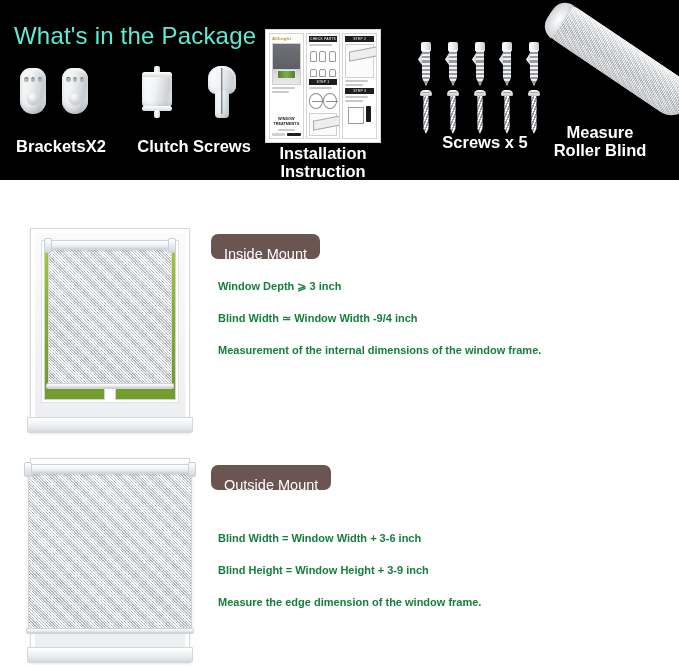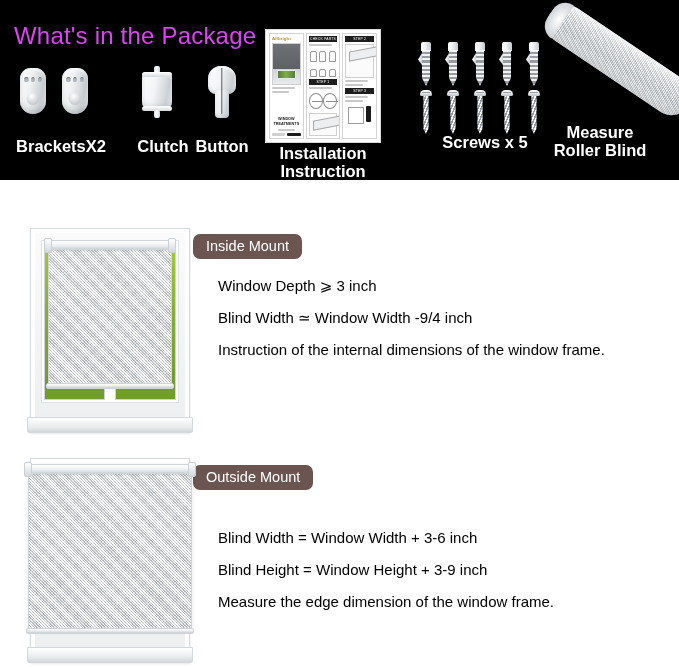--- a/index.html
+++ b/index.html
@@ -12,21 +12,21 @@
   #page { position:relative; width:679px; height:667px; background:#ffffff; }
 
   
   .banner {
     position:absolute; left:0; top:0; width:679px; height:180px;
     background:#000000; overflow:hidden;
   }
   .banner-title {
     position:absolute; left:14px; top:22px;
     font-size:24px; font-weight:400; letter-spacing:.2px;
-    color:#d946ef; white-space:nowrap;
+    color:#5eead4; white-space:nowrap;
   }
   .pkg-label {
     position:absolute; text-align:center; color:#ffffff;
     font-size:16.5px; font-weight:700; line-height:1.08;
     white-space:nowrap;
   }
 
   
   .bracket {
     position:absolute; width:26px; height:46px;
@@ -215,30 +215,30 @@
     background:radial-gradient(ellipse at 70% 50%,#ffffff,#cbd0d4 75%,#b3b9bf);
   }
 
   
   .how-title {
     position:absolute; left:0; top:190px; width:679px; text-align:center;
     font-size:26px; font-weight:600; color:#5a4540; letter-spacing:.3px;
   }
 
   .mount-badge {
-    position:absolute; height:25px; padding:0 13px;
+    position:absolute; height:25px; padding:8px 13px;
     background:#6b5550; color:#ffffff;
     border-radius:7px;
-    font-size:14.5px; line-height:25px; white-space:nowrap;
+    font-size:14.5px; line-height:25px; white-space:nowrap;margin-left:18px;
   }
 
   .mount-lines { position:absolute; }
   .mount-lines p {
-    font-size:15px; color:#000000; line-height:32px; white-space:nowrap;
-    font-weight:400;
+    font-size:11px; color:#15803d; line-height:32px; white-space:nowrap;
+    font-weight:700;
   }
   .mount-lines p.wrap { white-space:normal; }
 
   
   .window { position:absolute; }
   .win-frame {
     position:absolute; inset:0;
     background:linear-gradient(180deg,#fbfbfb,#eceeef);
     border:1px solid #d7dadd;
     box-shadow:inset 0 0 0 4px #ffffff, 0 1px 2px rgba(0,0,0,.10);
@@ -319,21 +319,21 @@
       <div class="clutch-body"></div>
       <span class="clutch-stem b"></span>
     </div>
     <div class="pkg-label" style="left:122px; top:138px; width:82px;">Clutch</div>
 
     <div class="btn-part" style="left:208px; top:66px;">
       <div class="head"></div>
       <div class="neck"></div>
       <div class="slit"></div>
     </div>
-    <div class="pkg-label" style="left:184px; top:138px; width:76px;">Button</div>
+    <div class="pkg-label" style="left:184px; top:138px; width:76px;">Screws</div>
 
     <div class="manual" style="left:266px; top:30px;">
       <div class="man-col">
         <div class="man-brand">Allbright</div>
         <div class="man-photo">
             <div class="pane"></div>
           </div>
         <div class="man-txt m"></div>
         <div class="man-txt s"></div>
         <div style="flex:1"></div>
@@ -451,21 +451,21 @@
     <div class="blind-fabric" style="left:18px; right:18px; top:20px; height:137px;"></div>
     <div class="blind-bar" style="left:16px; right:16px; top:155px;"></div>
     <div class="win-sill"></div>
   </div>
 
   <div class="mount-badge" style="left:193px; top:234px;">Inside Mount</div>
 
   <div class="mount-lines" style="left:218px; top:270px; width:430px;">
     <p>Window Depth  ⩾ 3 inch</p>
     <p>Blind Width ≃ Window Width -9/4 inch</p>
-    <p class="wrap">Instruction of the internal dimensions of the window frame.</p>
+    <p class="wrap">Measurement of the internal dimensions of the window frame.</p>
   </div>
 
   <div class="window" style="left:30px; top:458px; width:160px; height:205px;">
     <div class="win-frame"></div>
     <div class="win-glass">
       <div class="win-pane"></div>
       <div class="win-pane"></div>
     </div>
     <div class="blind-head" style="left:-4px; right:-4px; top:6px;"></div>
     <div class="blind-fabric" style="left:-2px; right:-2px; top:14px; height:158px;"></div>

